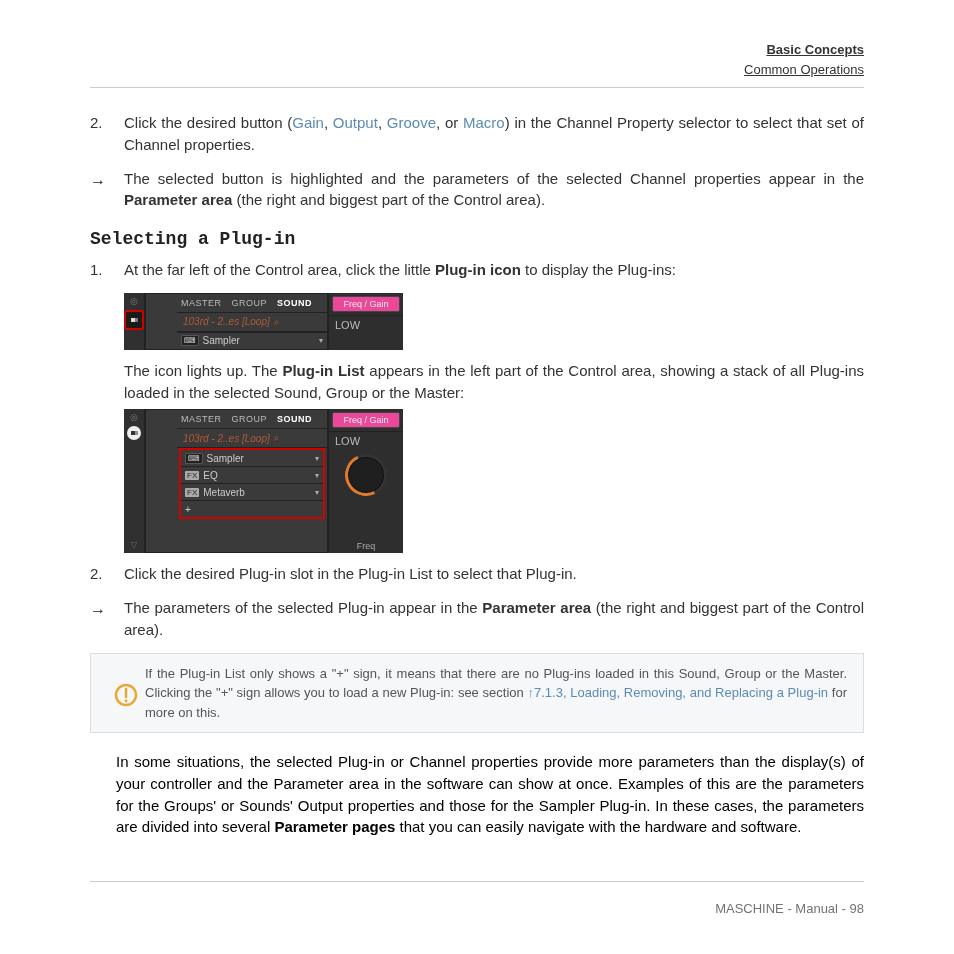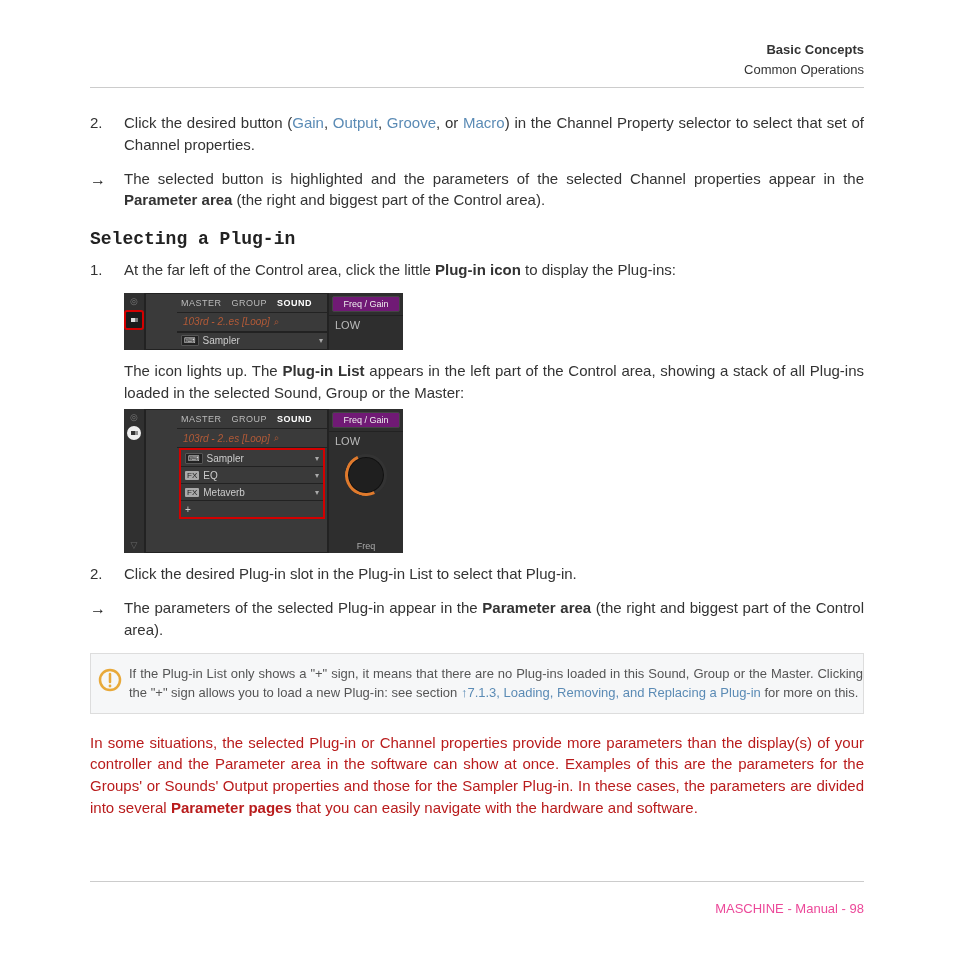--- a/index.html
+++ b/index.html
@@ -16,41 +16,42 @@
     box-sizing: border-box;
     width: 100%;
     height: 100%;
     position: relative;
   }
   .header {
     text-align: right;
     font-size: 13px;
     line-height: 1.5;
     margin-bottom: 8px;
+    text-decoration: underline;
   }
   .header .bold { font-weight: bold; }
   .header-divider {
     border: none;
     border-top: 1px solid #ccc;
     margin: 4px 0 24px 0;
   }
   .footer-divider {
     border: none;
     border-top: 1px solid #ccc;
     position: absolute;
     bottom: 64px;
     left: 90px;
     right: 90px;
   }
   .footer {
     position: absolute;
     bottom: 38px;
     right: 90px;
     font-size: 13px;
-    color: #ec4899;
+    color: #737373;
   }
   .ol-item, .arrow-item {
     display: flex;
     align-items: flex-start;
     font-size: 15px;
     line-height: 1.45;
     color: #333;
     margin-bottom: 12px;
     text-align: justify;
   }
@@ -63,40 +64,41 @@
     width: 34px;
     flex: 0 0 34px;
     color: #222;
     font-size: 16px;
   }
   .ol-body { flex: 1; }
   .body-text {
     font-size: 15px;
     line-height: 1.45;
     text-align: justify;
-    color: #b91c1c;
+    color: #000000;
     margin-bottom: 14px;
+    margin-left: 26px;
   }
   .h3 {
     font-family: Liberation Mono, monospace;
     font-stretch: condensed;
     font-weight: bold;
     font-size: 18px;
     color: #222;
     margin-top: 18px;
     margin-bottom: 10px;
   }
   .link { color: #5b8bb5; }
   .b { font-weight: bold; }
   .note {
     border: 1px solid #ddd;
     background: #f6f7f8;
     display: flex;
-    align-items: flex-start;
-    padding: 10px 0;
+    align-items: center;
+    padding: 10px 16px;
     margin: 4px 0 18px 0;
   }
   .note-icon {
     flex: 0 0 38px;
     display: flex;
     align-items: center;
     justify-content: center;
     padding-top: 4px;
   }
   .note-icon svg { width: 24px; height: 24px; }
@@ -195,21 +197,21 @@
     font-size: 9px;
     margin-top: auto;
     margin-bottom: 3px;
   }
   .ui .rightcol {
     display: flex;
     flex-direction: column;
     border-left: 1px solid #222;
   }
   .ui .btn {
-    background: #701a75;
+    background: #ec4899;
     color: #eee;
     font-size: 9px;
     padding: 2px 6px;
     border: 1px solid #444;
     border-radius: 2px;
     margin: 3px;
     text-align: center;
   }
   .ui .low {
     color: #bbb;

